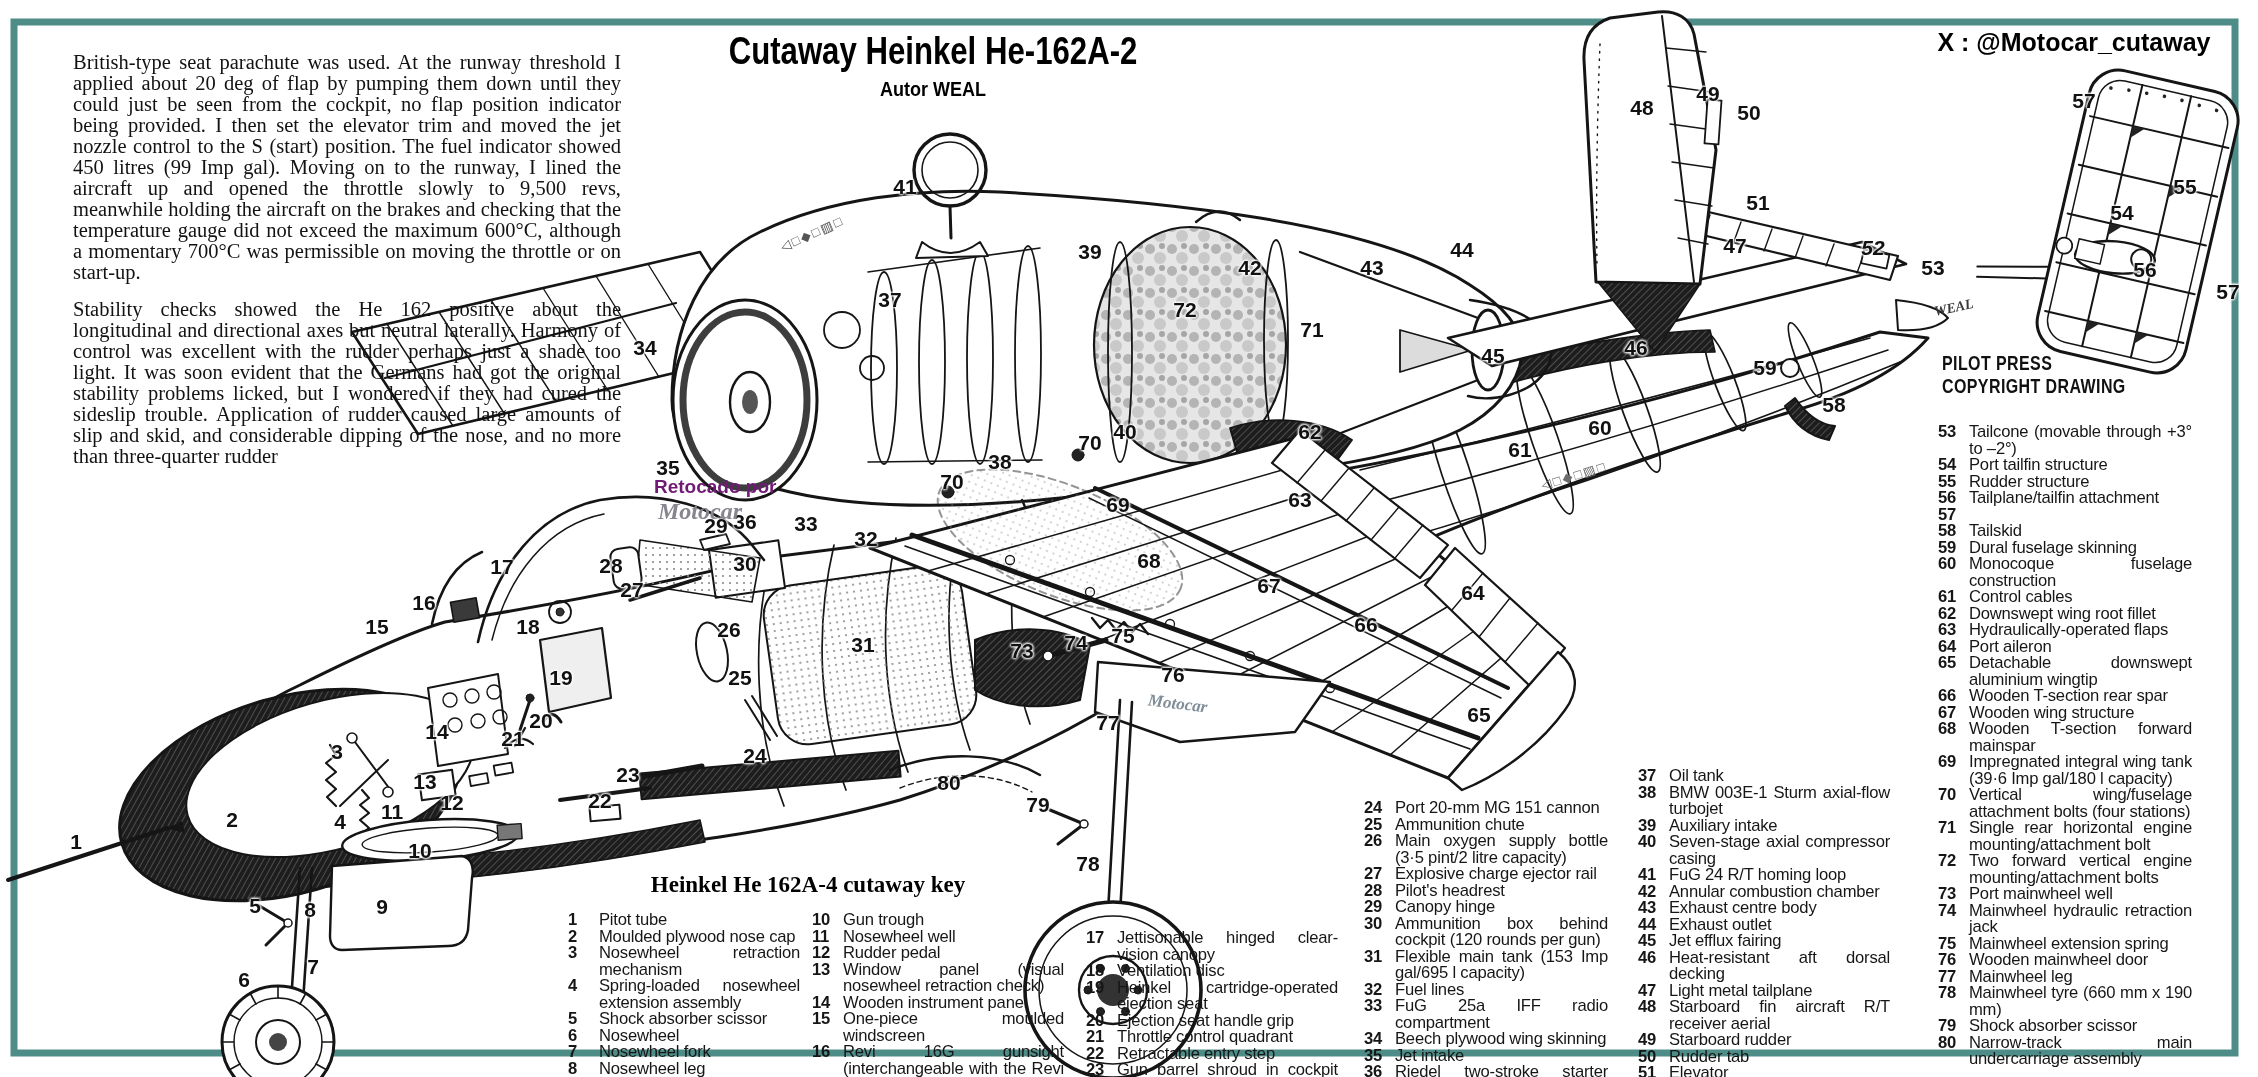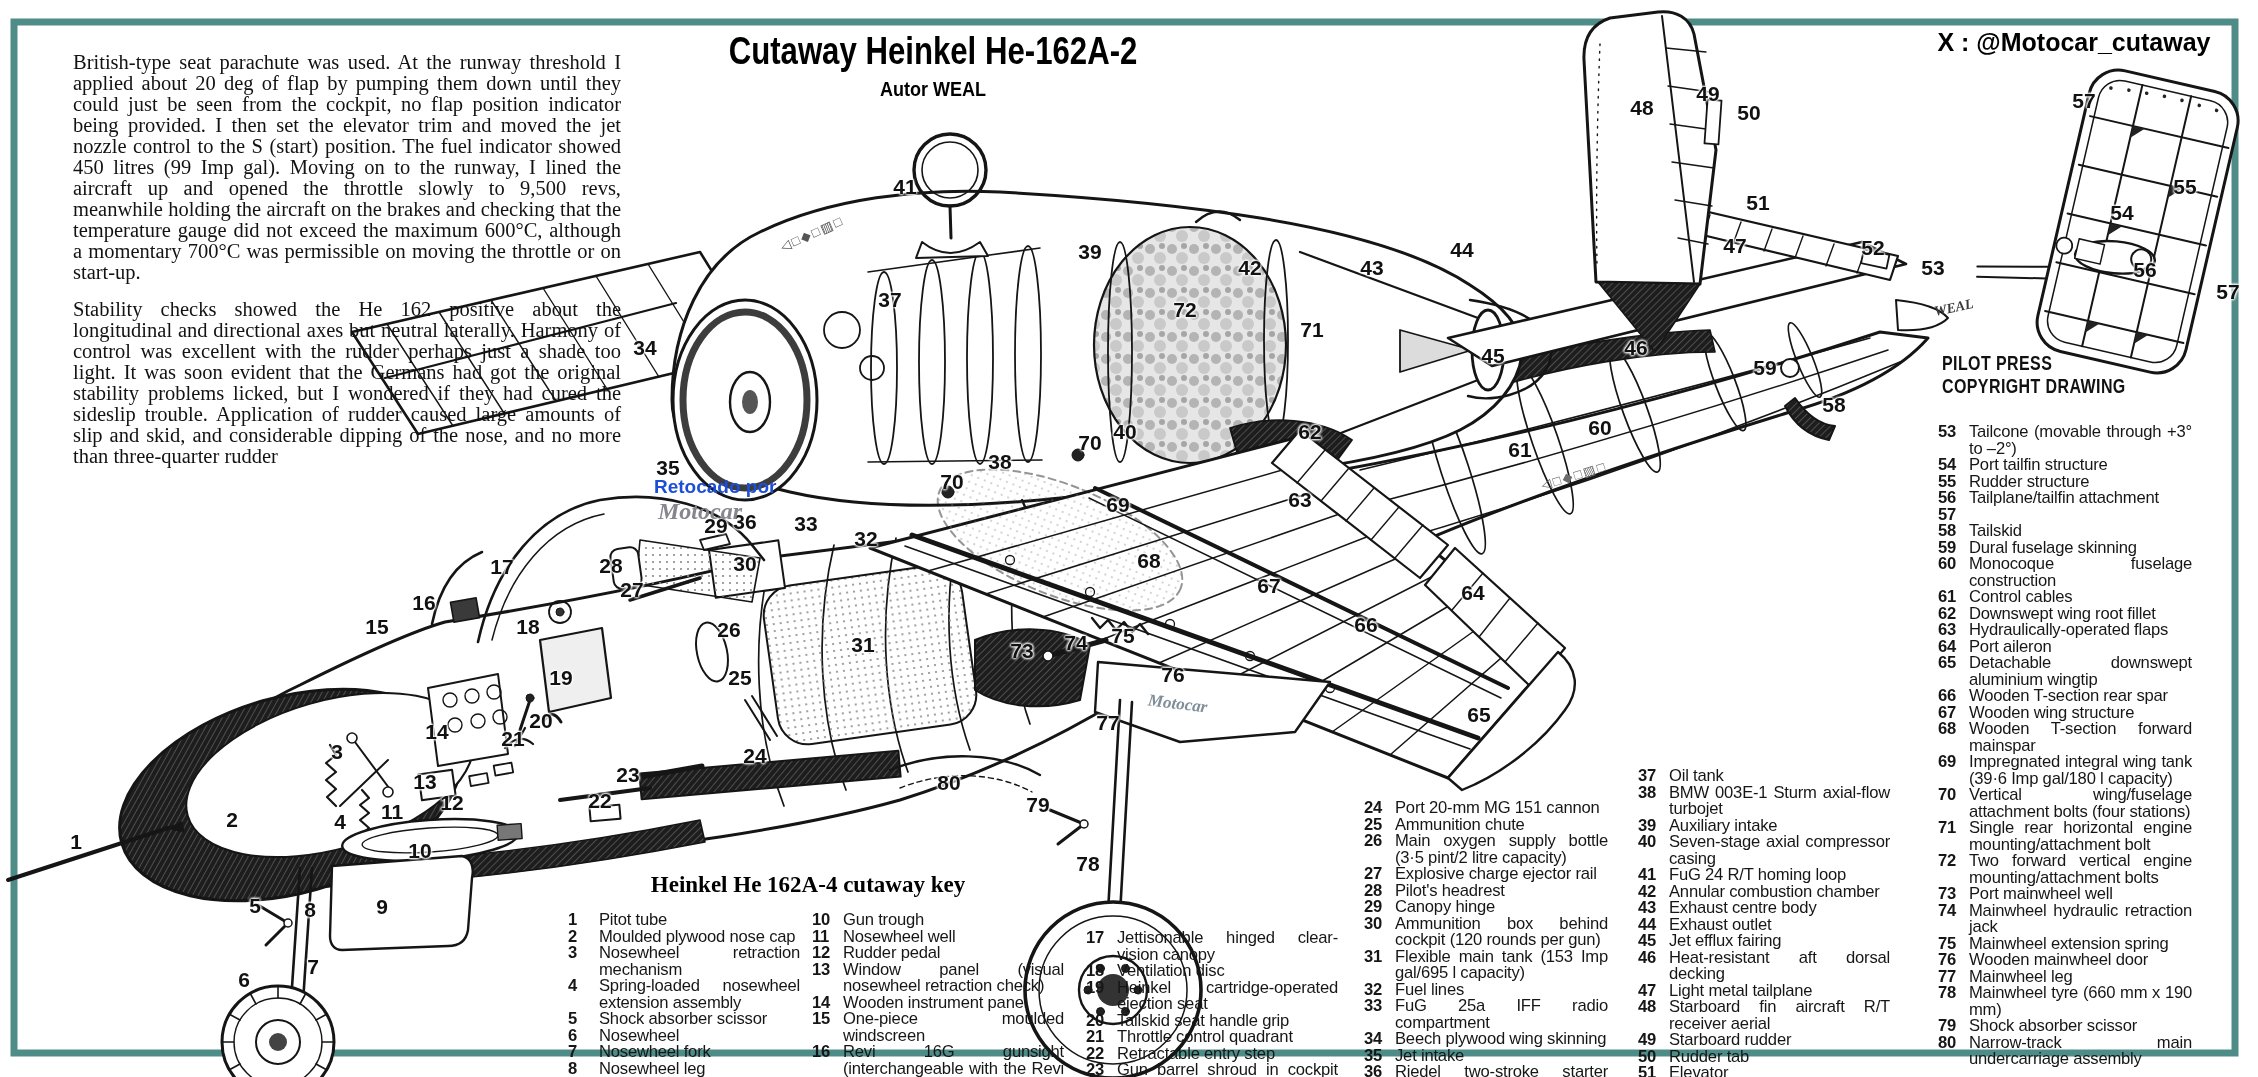--- a/index.html
+++ b/index.html
@@ -44,21 +44,21 @@
   #col-d{left:1364px;top:800px;width:244px}
   #col-e{left:1638px;top:768px;width:252px}
   #col-f{left:1938px;top:424px;width:254px}
   
   #callouts{position:absolute;left:0;top:0;width:2258px;height:1077px;z-index:2;pointer-events:none}
   .co{
     position:absolute;transform:translate(-50%,-50%);
     font:bold 21px "Liberation Sans",sans-serif;color:#111;white-space:nowrap;
     text-shadow:0 0 3px #fff,0 0 3px #fff,0 0 3px #fff,0 0 3px #fff;
   }
-  .wm{position:absolute;z-index:2;color:#1d4ed8;font-weight:bold}
+  .wm{position:absolute;z-index:2;color:#701a75;font-weight:bold}
   #wm1a{left:654px;top:476px;font-size:19px}
   #wm1b{left:658px;top:498px;font-family:"Liberation Serif",serif;font-style:italic;font-size:24px;color:#86868f}
   #wm2{left:1148px;top:694px;font-family:"Liberation Serif",serif;font-style:italic;font-size:17px;color:#7f8e99;transform:rotate(7deg)}
   #weal{left:1934px;top:300px;font-family:"Liberation Serif",serif;font-style:italic;font-size:14px;color:#3a3a3a;transform:rotate(-12deg)}
   .stencil{position:absolute;z-index:2;font-size:13px;color:#555;letter-spacing:2px}
   #stencil1{left:778px;top:226px;transform:rotate(-24deg)}
   #stencil2{left:1540px;top:468px;transform:rotate(-17deg);color:#6c6c6c}
 </style>
 </head>
 <body>
@@ -537,21 +537,21 @@
     <div class="krow">
       <span class="kn">18</span>
       <span class="kt">Ventilation disc</span>
     </div>
     <div class="krow">
       <span class="kn">19</span>
       <span class="kt">Heinkel cartridge-operated ejection seat</span>
     </div>
     <div class="krow">
       <span class="kn">20</span>
-      <span class="kt">Tailskid seat handle grip</span>
+      <span class="kt">Ejection seat handle grip</span>
     </div>
     <div class="krow">
       <span class="kn">21</span>
       <span class="kt">Throttle control quadrant</span>
     </div>
     <div class="krow">
       <span class="kn">22</span>
       <span class="kt">Retractable entry step</span>
     </div>
     <div class="krow">
@@ -834,21 +834,21 @@
     <span class="co" style="left: 1250px; top: 268px;">42</span>
     <span class="co" style="left: 1372px; top: 268px;">43</span>
     <span class="co" style="left: 1462px; top: 250px;">44</span>
     <span class="co" style="left: 1493px; top: 356px;">45</span>
     <span class="co" style="left: 1636px; top: 348px;">46</span>
     <span class="co" style="left: 1735px; top: 246px;">47</span>
     <span class="co" style="left: 1642px; top: 108px;">48</span>
     <span class="co" style="left: 1708px; top: 94px;">49</span>
     <span class="co" style="left: 1749px; top: 113px;">50</span>
     <span class="co" style="left: 1758px; top: 203px;">51</span>
-    <span class="co" style="left: 1873px; top: 248px;">52</span>
+    <span class="co" style="left: 1873px; top: 248px; font-style: italic;">52</span>
     <span class="co" style="left: 1933px; top: 268px;">53</span>
     <span class="co" style="left: 2122px; top: 213px;">54</span>
     <span class="co" style="left: 2185px; top: 187px;">55</span>
     <span class="co" style="left: 2145px; top: 270px;">56</span>
     <span class="co" style="left: 2084px; top: 101px;">57</span>
     <span class="co" style="left: 2228px; top: 292px;">57</span>
     <span class="co" style="left: 1834px; top: 405px;">58</span>
     <span class="co" style="left: 1765px; top: 368px;">59</span>
     <span class="co" style="left: 1600px; top: 428px;">60</span>
     <span class="co" style="left: 1520px; top: 450px;">61</span>

